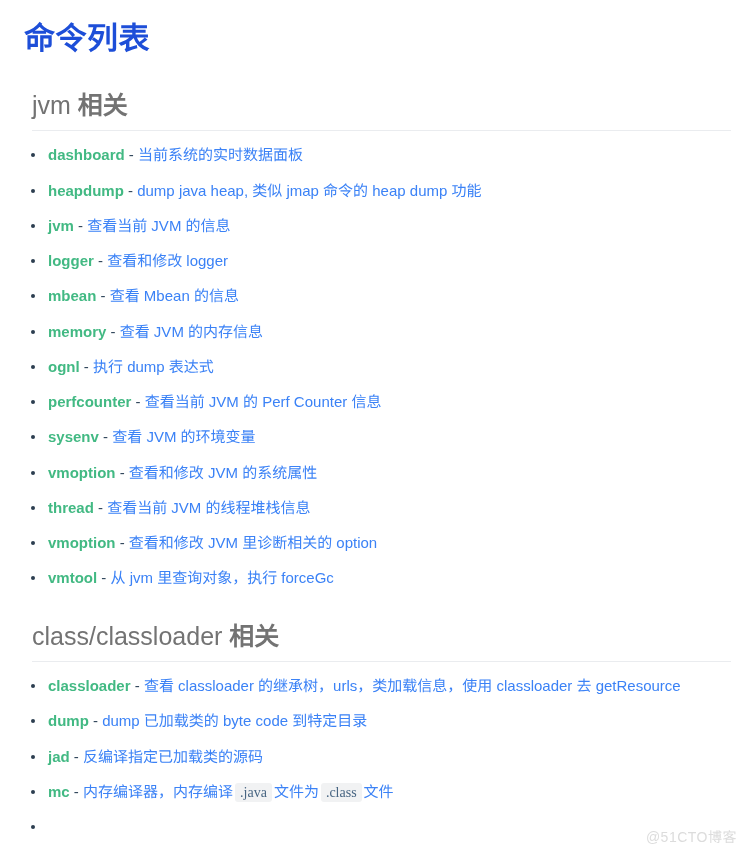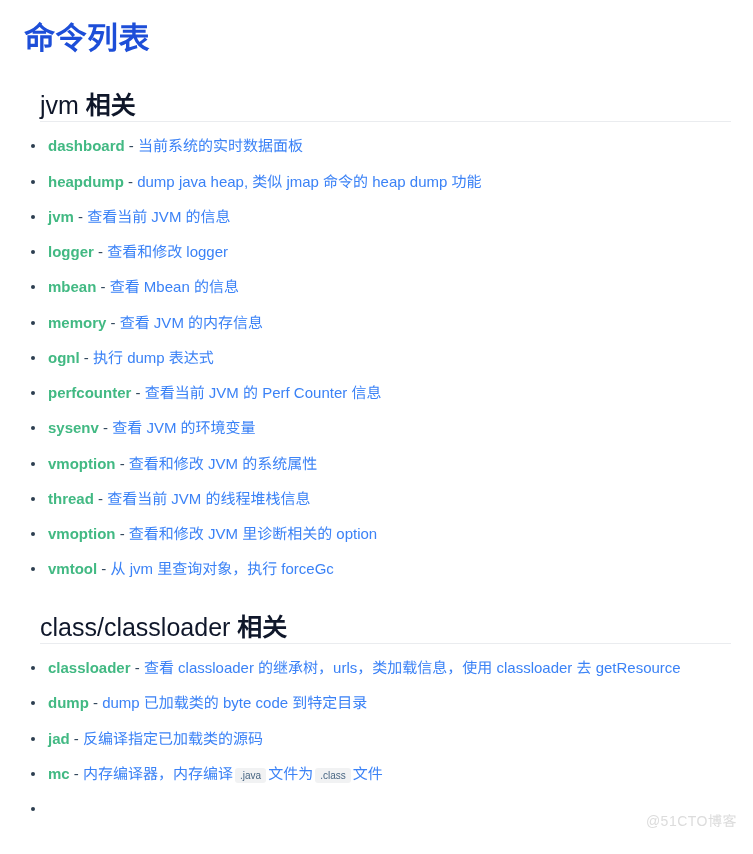--- a/index.html
+++ b/index.html
@@ -33,23 +33,24 @@
     letter-spacing: 0.5px;
   }
 
   
   .section {
     margin-top: 30px;
   }
   .section-heading {
     font-size: 25px;
     line-height: 1.3;
-    color: #0f172a;
+    color: #737373;
     font-weight: normal;
-    margin: 0 0 0 16px;
+    margin: 0 0 0 8px;
+    padding-bottom: 9px;
     border-bottom: 1px solid #eaecef;
   }
   .section-heading .cn {
     font-weight: bold;
   }
 
   
   ul.cmd-list {
     list-style: none;
     margin: 12px 0 0 0;
@@ -79,34 +80,34 @@
     font-weight: bold;
     text-decoration: none;
   }
   .sep {
     color: #34495e;
   }
   .desc {
     color: #3b82f6;
   }
   code, .code {
-    font-family: Liberation Sans, sans-serif;
+    font-family: Liberation Serif, serif;
     background-color: #f1f2f3;
     color: #476582;
     border-radius: 3px;
     padding: 2px 5px;
-    font-size: 10px;
+    font-size: 14px;
     margin: 0 2px;
   }
 
   
   .watermark {
     position: absolute;
     right: 16px;
-    bottom: 24px;
+    bottom: 8px;
     font-size: 14px;
     color: #dcdcdc;
     letter-spacing: 0.5px;
     user-select: none;
   }
 </style>
 </head>
 <body>
 
 <div class="page">

